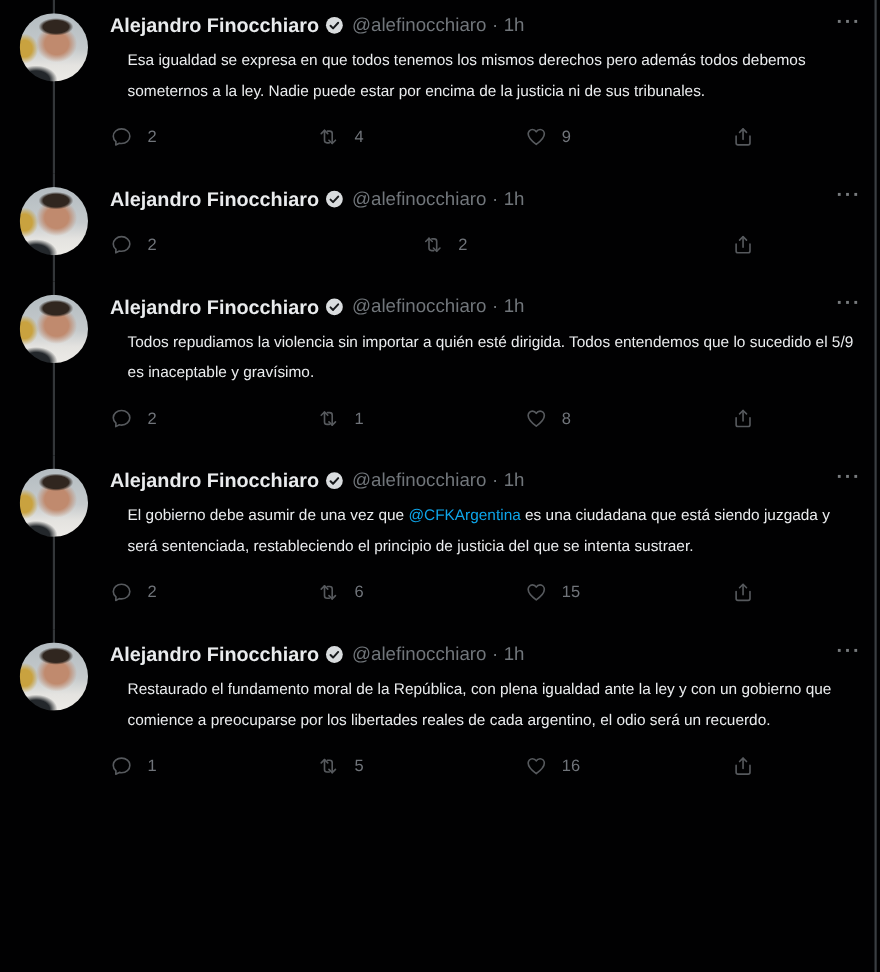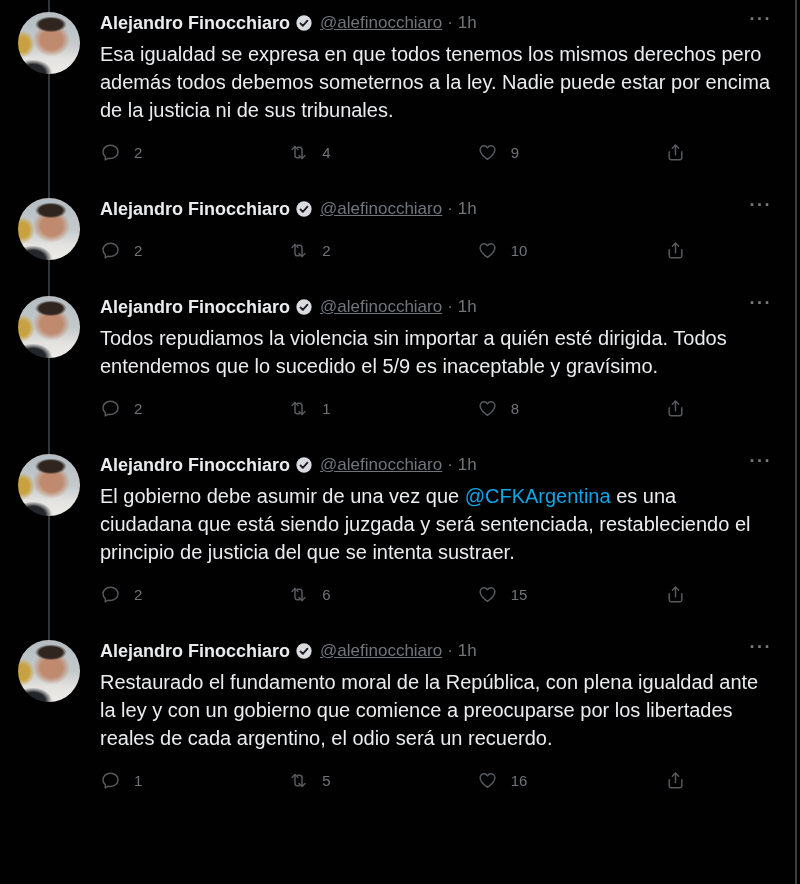--- a/index.html
+++ b/index.html
@@ -11,21 +11,21 @@
     position: relative;
   }
   .timeline { width: 800px; height: 884px; position: relative; }
   .right-edge {
     position: absolute; right: 3px; top: 0; bottom: 0; width: 2px;
     background: #3a3e42; z-index: 5;
   }
   .tweet {
     position: relative;
     display: flex;
-    padding: 10px 28px 14px 18px;
+    padding: 10px 17px 14px 18px;
   }
   .thread-line {
     position: absolute;
     left: 48px; top: 0; bottom: 0; width: 2px;
     background: #333639;
   }
   .tweet.last .thread-line { bottom: auto; height: 14px; }
   .left-col { width: 62px; flex: 0 0 62px; position: relative; z-index: 1; }
   .avatar {
     width: 62px; height: 62px; border-radius: 50%;
@@ -41,41 +41,42 @@
   .body-col { flex: 1; margin-left: 20px; min-width: 0; }
   .header {
     display: flex; align-items: center;
     height: 26px;
     white-space: nowrap;
   }
   .name { font-size: 18px; font-weight: 700; color: #e9ebed; cursor: pointer; }
   .badge { display: inline-flex; margin-left: 5px; }
   .badge svg { width: 18px; height: 18px; }
   .handle, .dot, .time { font-size: 17px; color: #71767b; }
-  .handle { margin-left: 7px; cursor: pointer; text-decoration: underline; }
+  .handle { margin-left: 7px; cursor: pointer; }
   .dot { margin: 0 5px; }
   .time { cursor: pointer; }
   .more {
     margin-left: auto;
     color: #787b7e;
     font-size: 18px;
     font-weight: 700;
     letter-spacing: 1.5px;
     line-height: 10px;
     cursor: pointer;
     align-self: flex-start;
     padding-top: 4px;
   }
   .text {
     margin-top: 4px;
-    font-size: 20px;
+    font-size: 14px;
     line-height: 28px;
     color: #eaecee;
     font-weight: 400;
     white-space: pre-wrap;
+    margin-left: 16px;
   }
   .text .mention { color: #0ea5e9; cursor: pointer; }
   .actions {
     display: flex;
     align-items: center;
     margin-top: 8px;
     height: 40px;
     width: 586px;
     max-width: 100%;
   }
@@ -191,26 +192,20 @@
               <use href="#i-reply"></use>
             </svg>
           <span class="count">2</span>
         </div>
         <div class="action">
           <svg viewBox="0 0 24 24">
               <use href="#i-retweet"></use>
             </svg>
           <span class="count">2</span>
         </div>
-        <div class="action">
-          <svg viewBox="0 0 24 24">
-              <use href="#i-heart"></use>
-            </svg>
-          <span class="count">10</span>
-        </div>
         <div class="action share">
           <svg viewBox="0 0 24 24">
               <use href="#i-share"></use>
             </svg>
         </div>
       </div>
     </div>
   </article>
 
   <article class="tweet">

